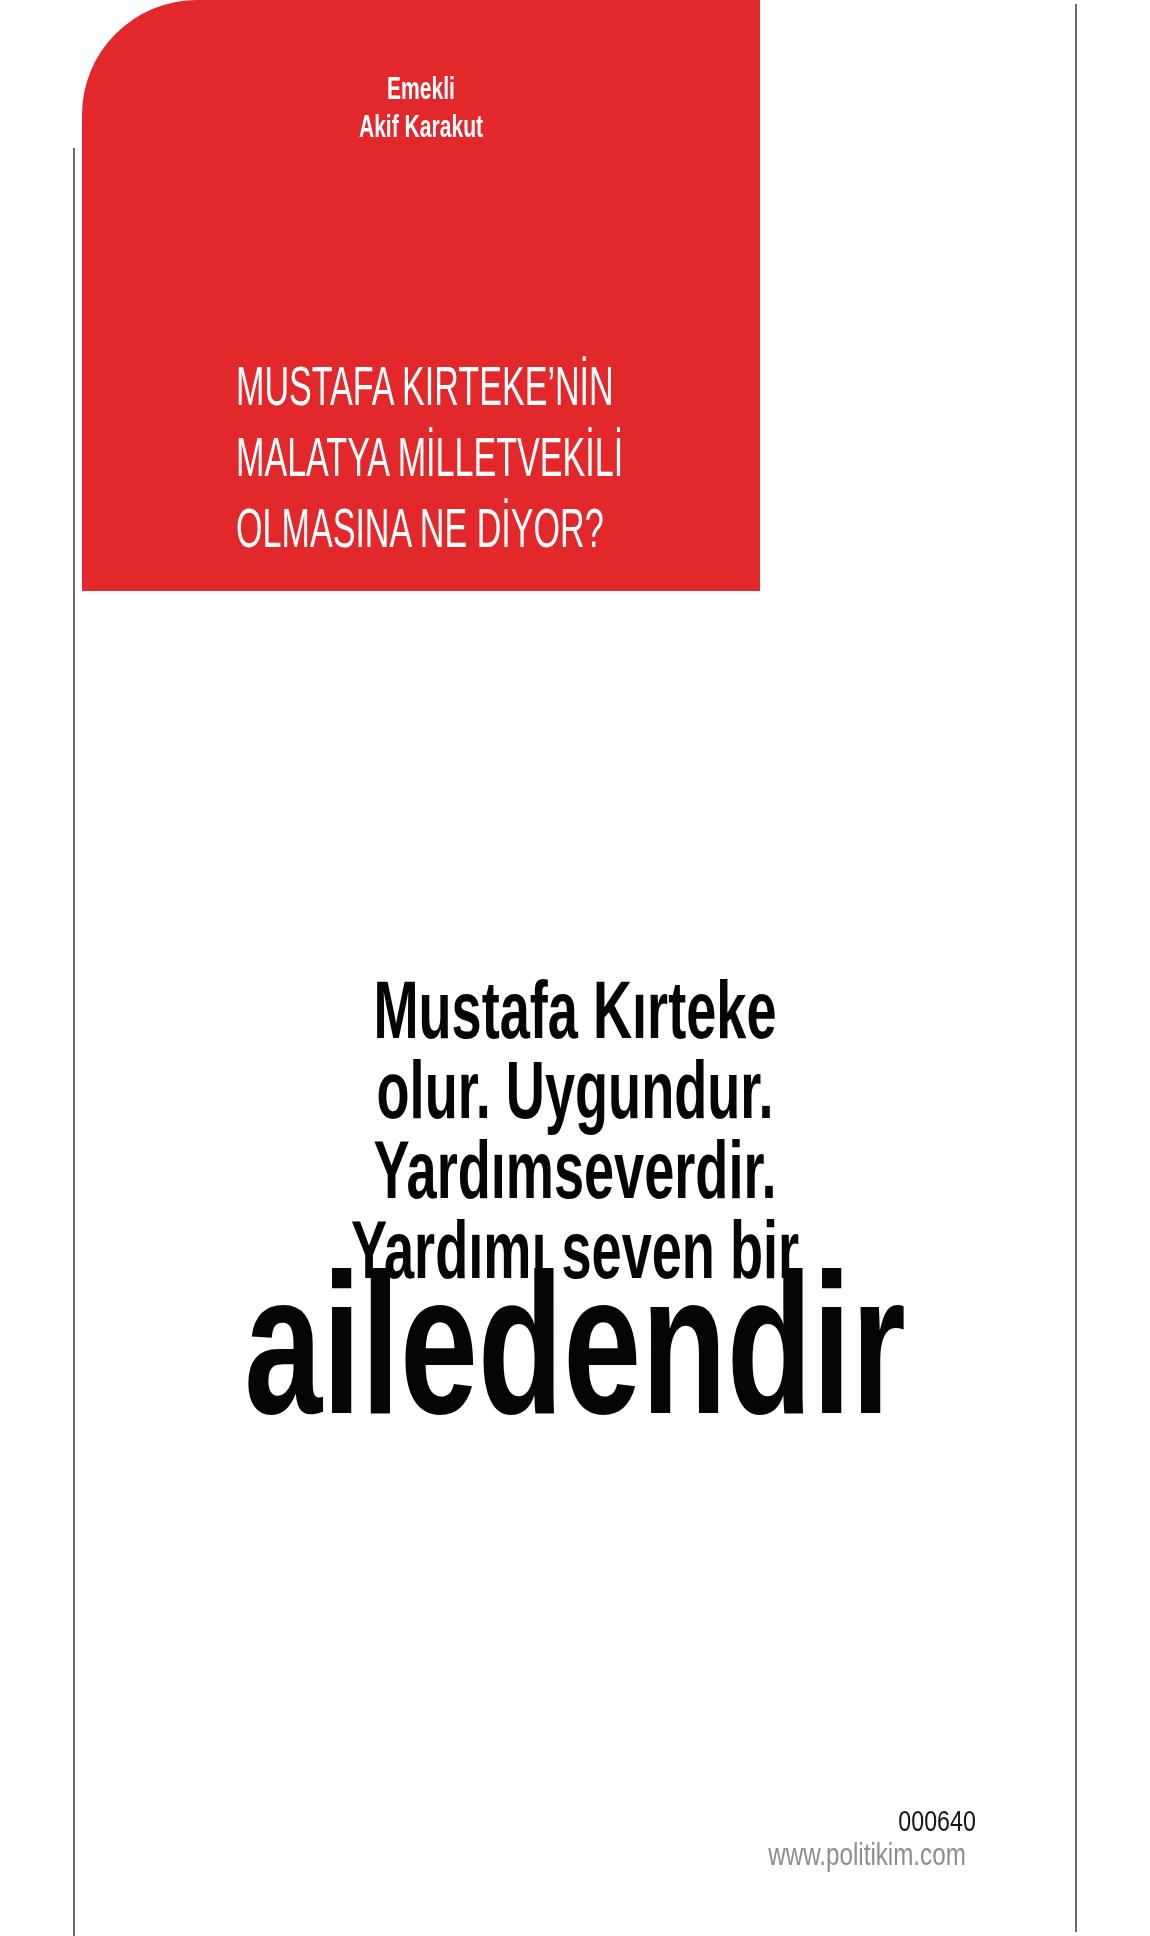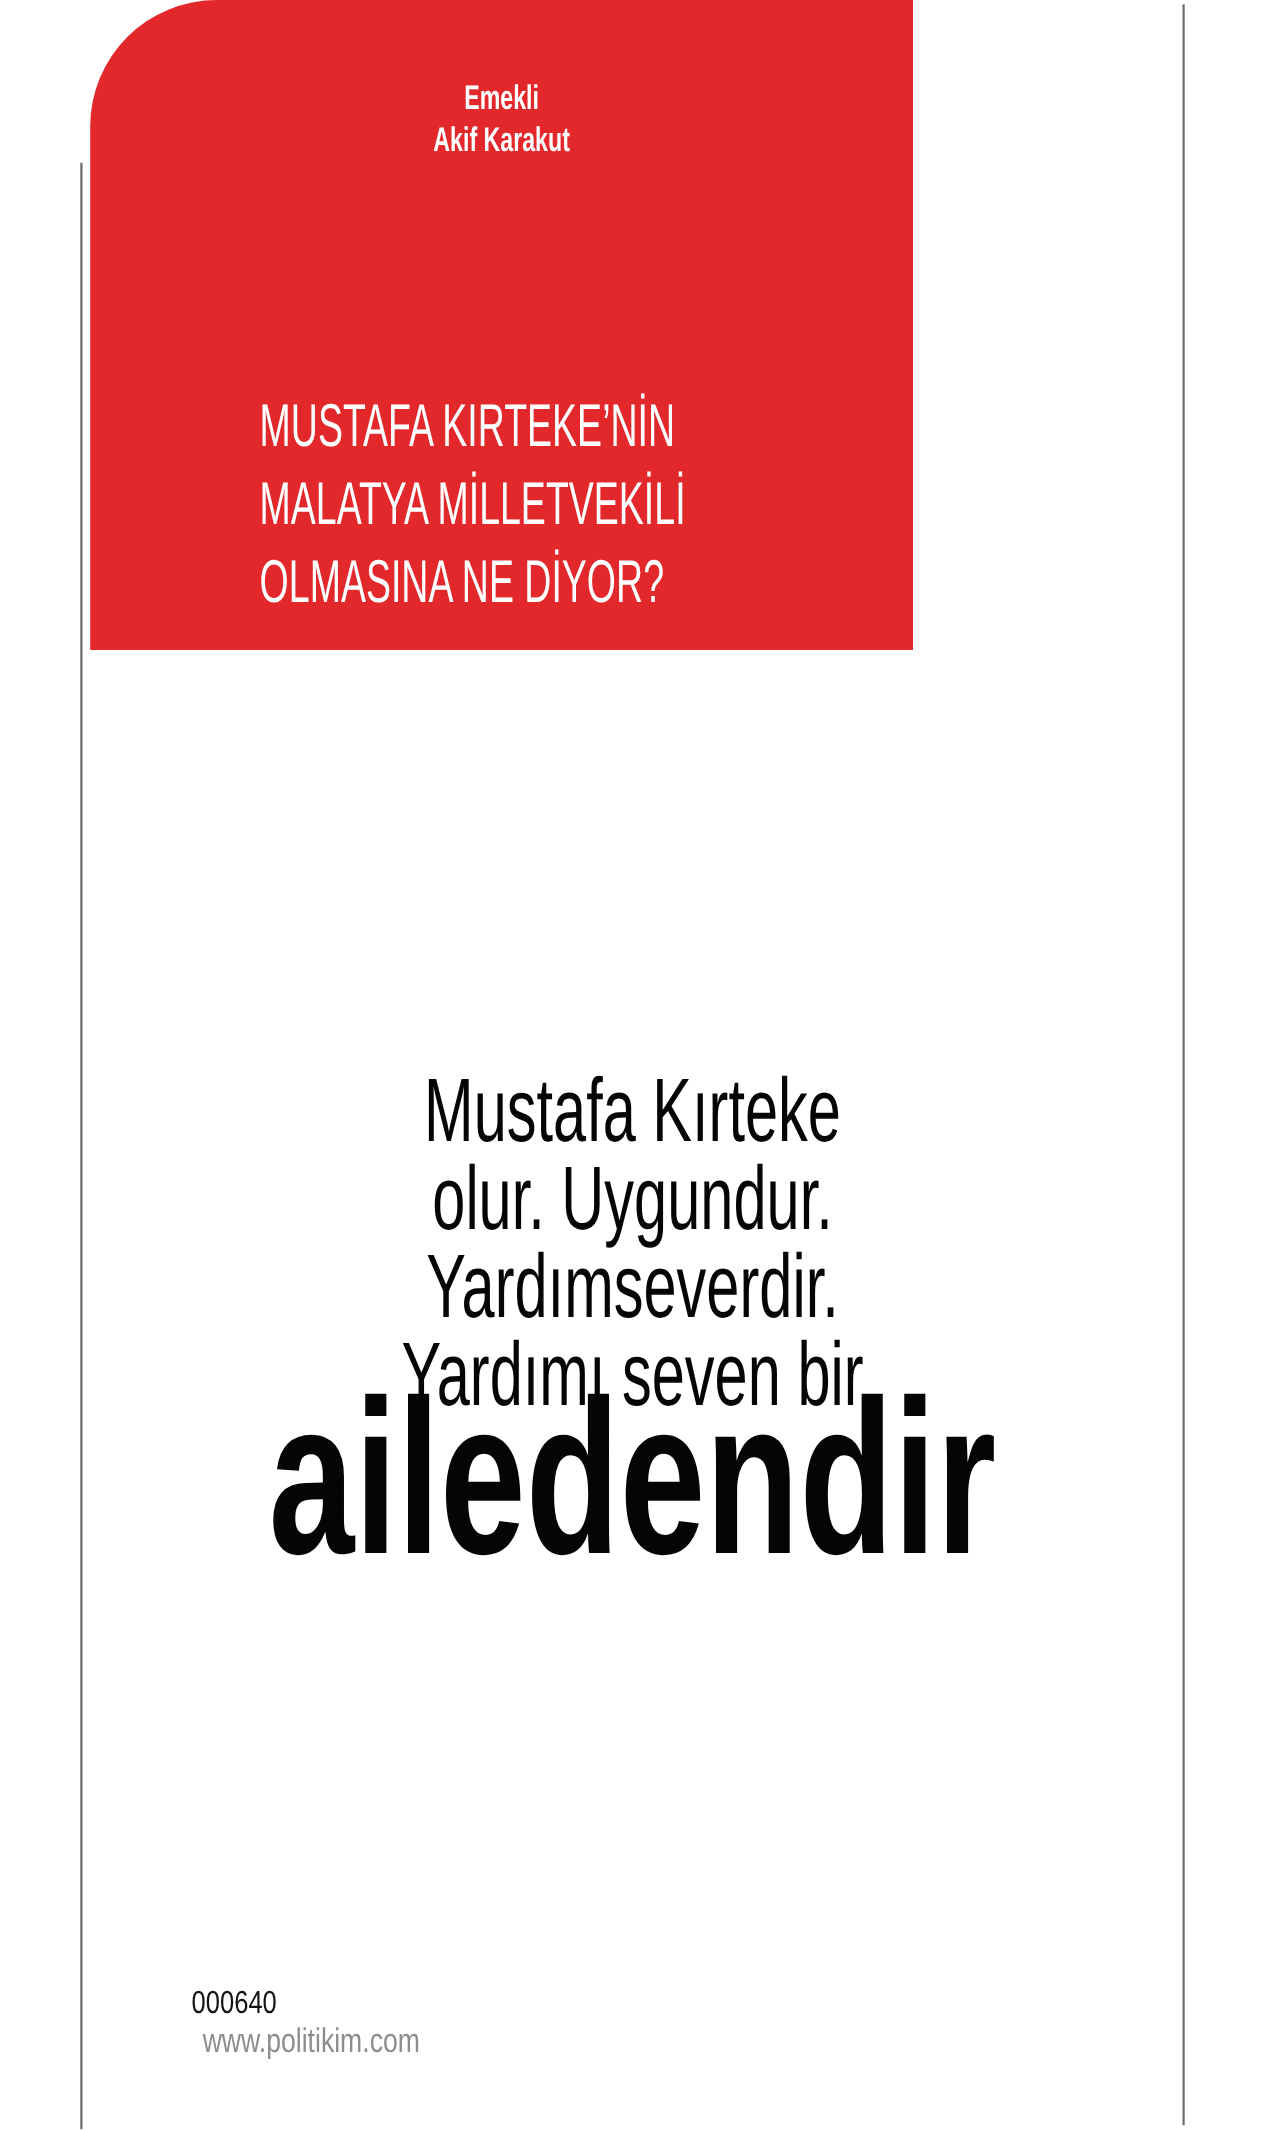--- a/index.html
+++ b/index.html
@@ -10,53 +10,53 @@
     overflow:hidden;
     font-family:"Liberation Sans","DejaVu Sans",sans-serif;
   }
   
   .rule{position:absolute;width:2px;background:var(--rule_gray,#6e6a6c);}
   .rule-left{left:73px;top:148px;height:1788px;}
   .rule-right{left:1075px;top:4px;height:1928px;}
 
   
   .red-card{
-    position:absolute;left:82px;top:0;width:748px;height:591px;
+    position:absolute;left:82px;top:0;width:678px;height:591px;
     background:var(--brand_red,#e3282c);
     border-top-left-radius:115px;
   }
   .author{
     position:absolute;left:0;top:70px;width:100%;
     color:#ffffff;font-weight:700;text-align:center;
   }
   .author-line{font-size:31px;line-height:38px;transform:scaleX(0.68);transform-origin:50% 50%;white-space:nowrap;}
   .headline{
     position:absolute;left:154px;top:351px;
     color:#ffffff;font-weight:400;
   }
   .headline-line{
     font-size:55px;line-height:71px;white-space:nowrap;
     transform:scaleX(0.62);transform-origin:0 50%;
   }
 
   
   .answer{
     position:absolute;left:74px;top:970px;width:1002px;
-    color:#050505;font-weight:400;text-align:center;
+    color:#050505;font-weight:700;text-align:center;
   }
   .answer-line{font-size:82px;line-height:80px;transform:scaleX(0.66);transform-origin:50% 50%;white-space:nowrap;}
   .answer-big{
     position:absolute;left:74px;top:1269px;width:1002px;
     color:#050505;font-weight:700;text-align:center;
     font-size:200px;line-height:150px;white-space:nowrap;
     transform:scaleX(0.70);transform-origin:50% 50%;
   }
 
   
-  .footer{position:absolute;left:74px;top:1805px;width:1002px;text-align:left;}
+  .footer{position:absolute;left:74px;top:1805px;width:1002px;text-align:right;}
   .footer-code{font-size:29px;line-height:32px;color:#141414;font-weight:400;transform:scaleX(0.80);transform-origin:50% 50%;white-space:nowrap;}
   .footer-site{font-size:31px;line-height:36px;color:var(--muted_gray,#8d8d8d);font-weight:400;transform:scaleX(0.78);transform-origin:50% 50%;white-space:nowrap;}
 </style>
 </head>
 <body>
 
 <div class="canvas">
 
   <div class="rule rule-left"></div>
   <div class="rule rule-right"></div>

